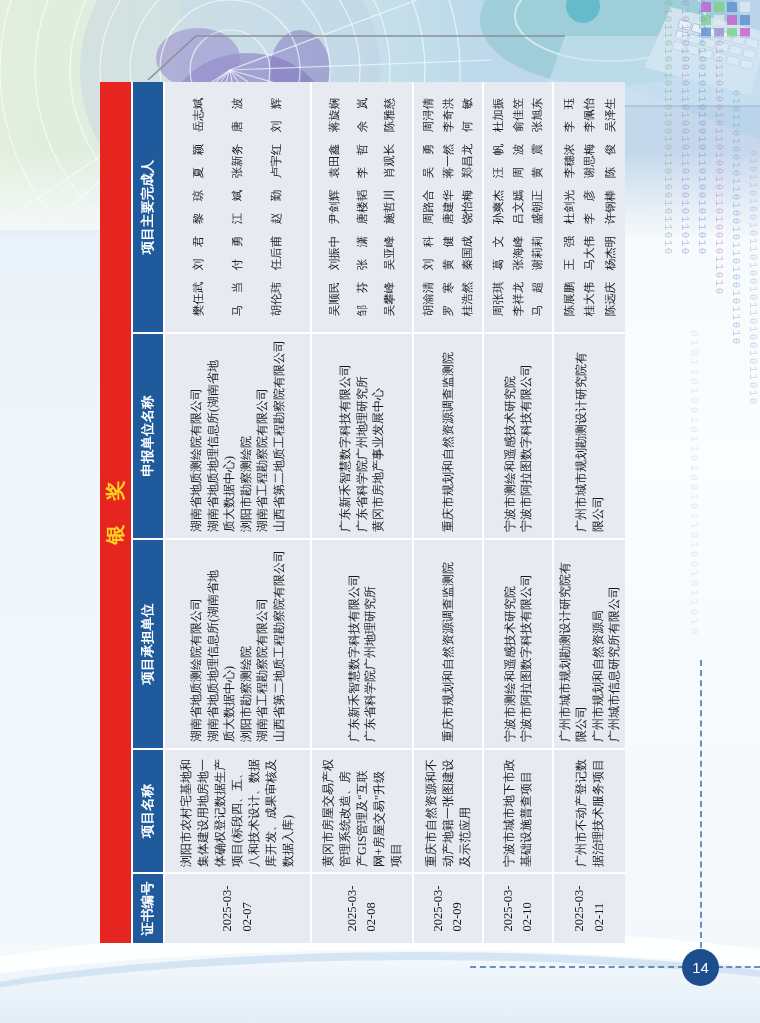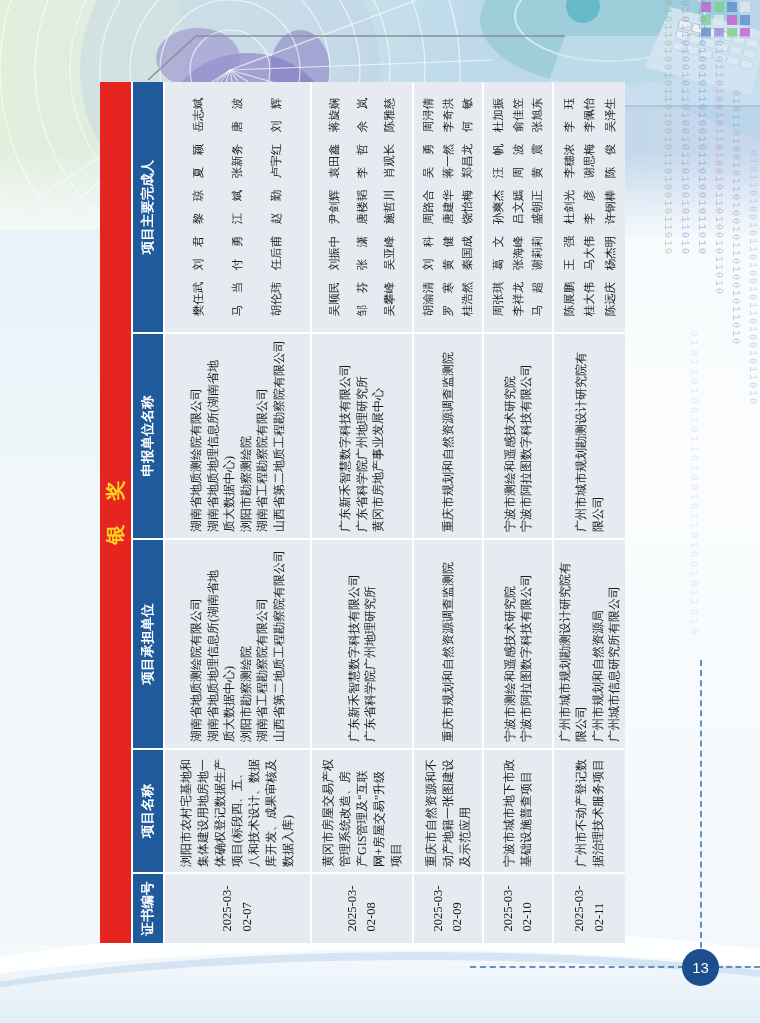--- a/index.html
+++ b/index.html
@@ -277,14 +277,14 @@
 限公司</div>
       <div class="cell contrib">
         <div>陈展鹏　王　强　杜剑光　李穗浓　李　珏</div>
         <div>桂大伟　马大伟　李　彦　谢思梅　李佩怡</div>
         <div>陈远庆　杨杰明　许钢棒　陈　俊　吴泽生</div>
       </div>
 
     </div>
   </div>
 
-  <div class="page-badge">13</div>
+  <div class="page-badge">14</div>
 </div>
 
 </body></html>

